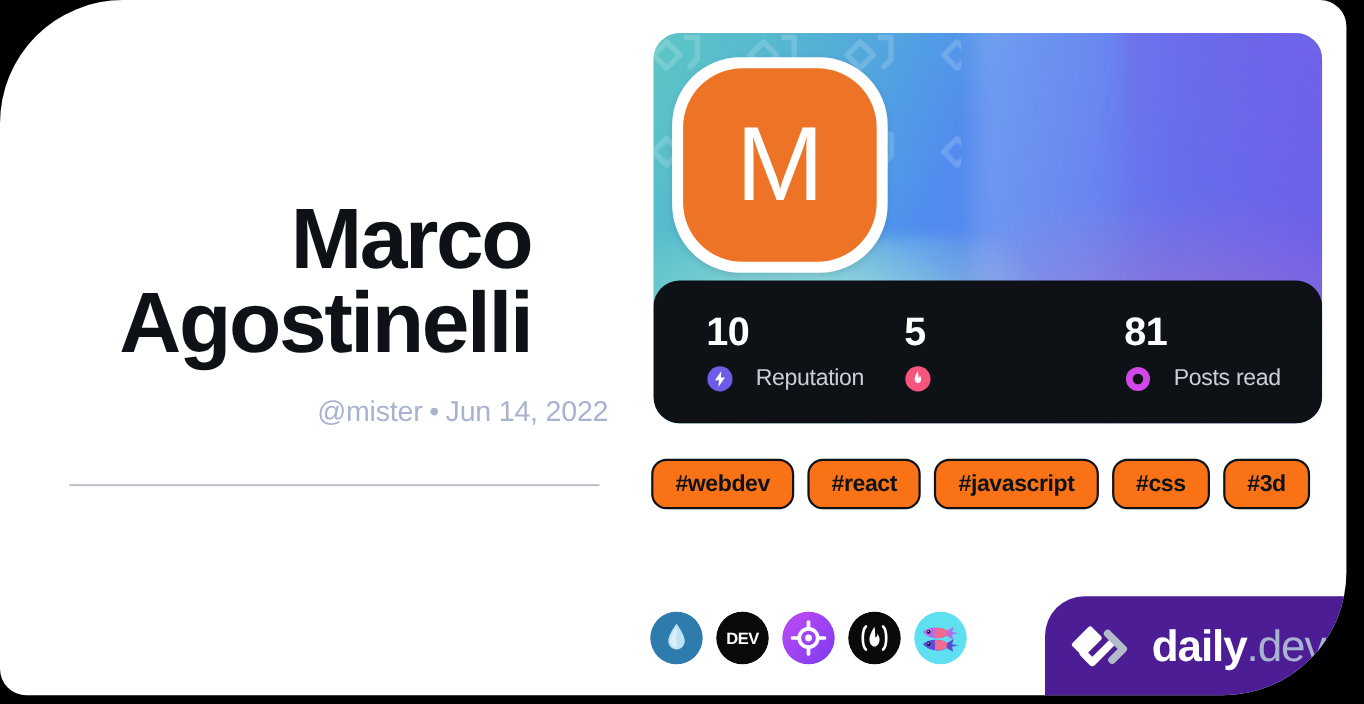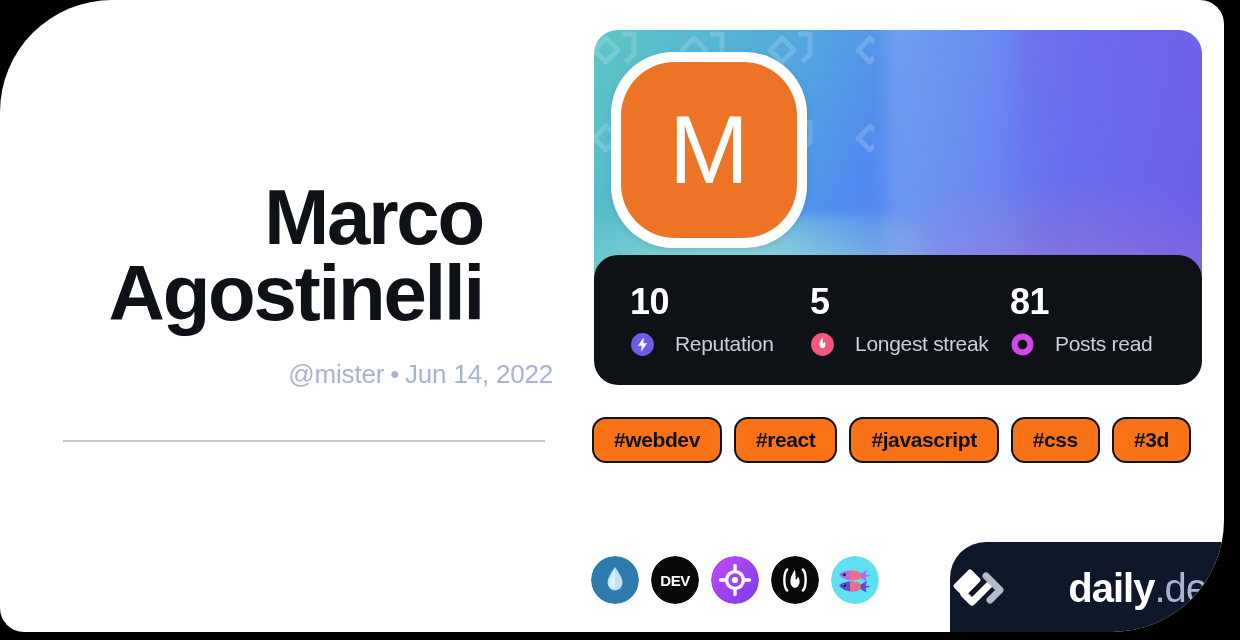--- a/index.html
+++ b/index.html
@@ -89,21 +89,21 @@
     letter-spacing:0;
   }
 
   
   .stats {
     position:absolute; left:0; bottom:0;
     width:608px; height:130px;
     background:#0E1217;
     border-radius:24px;
     display:flex; align-items:center;
-    padding:0 36px;
+    padding:0 48px;
   }
   .stat { flex:0 0 auto; }
   .stat:nth-child(1) { width:180px; }
   .stat:nth-child(2) { width:200px; }
   .stat:nth-child(3) { width:auto; }
   .stat-value {
     font-size:36px; font-weight:700; color:#fff;
     line-height:1; margin-bottom:12px; letter-spacing:-0.5px;
   }
   .stat-label-row {
@@ -136,23 +136,23 @@
   }
   .source {
     width:48px; height:48px; border-radius:50%;
     overflow:hidden; display:block;
   }
 
   
   .badge {
     position:absolute; right:-2px; bottom:-2px;
     width:276px; height:92px;
-    background:#0f172a;
+    background:#4c1d95;
     border-radius:36px 0 24px 0;
-    display:flex; align-items:center; justify-content:space-between;
+    display:flex; align-items:center; justify-content:center;
     gap:14px;
   }
   .badge-logo { width:62px; height:40px; display:block; }
   .badge-text {
     font-size:40px; font-weight:700; color:#fff;
     letter-spacing:-1px; line-height:1;
   }
   .badge-text .dev { color:#A8B3CF; font-weight:400; }
 </style>
 </head>
@@ -205,21 +205,20 @@
 
       <div class="stat">
         <div class="stat-value">5</div>
         <div class="stat-label-row">
           <svg class="stat-icon" viewBox="0 0 24 24">
             <circle cx="12" cy="12" r="11" fill="#F8557E"></circle>
             <path d="M12 5.2 C12 5.2 9.2 8.6 9.2 12.1 C9.2 14.2 10.5 15.7 12 15.7
                      C13.5 15.7 14.8 14.2 14.8 12.1 C14.8 10.3 13.6 9 13.6 9
                      C13.6 10.2 13 10.9 12.6 10.9 C12.2 10.9 12.5 8.2 12 5.2 Z" fill="#fff"></path>
           </svg>
-          <span class="stat-label">Longest streak</span>
         </div>
       </div>
 
       <div class="stat">
         <div class="stat-value">81</div>
         <div class="stat-label-row">
           <svg class="stat-icon" viewBox="0 0 24 24">
             <circle cx="12" cy="12" r="10.5" fill="#D247E8"></circle>
             <circle cx="12" cy="12" r="4.6" fill="#0E1217"></circle>
           </svg>

